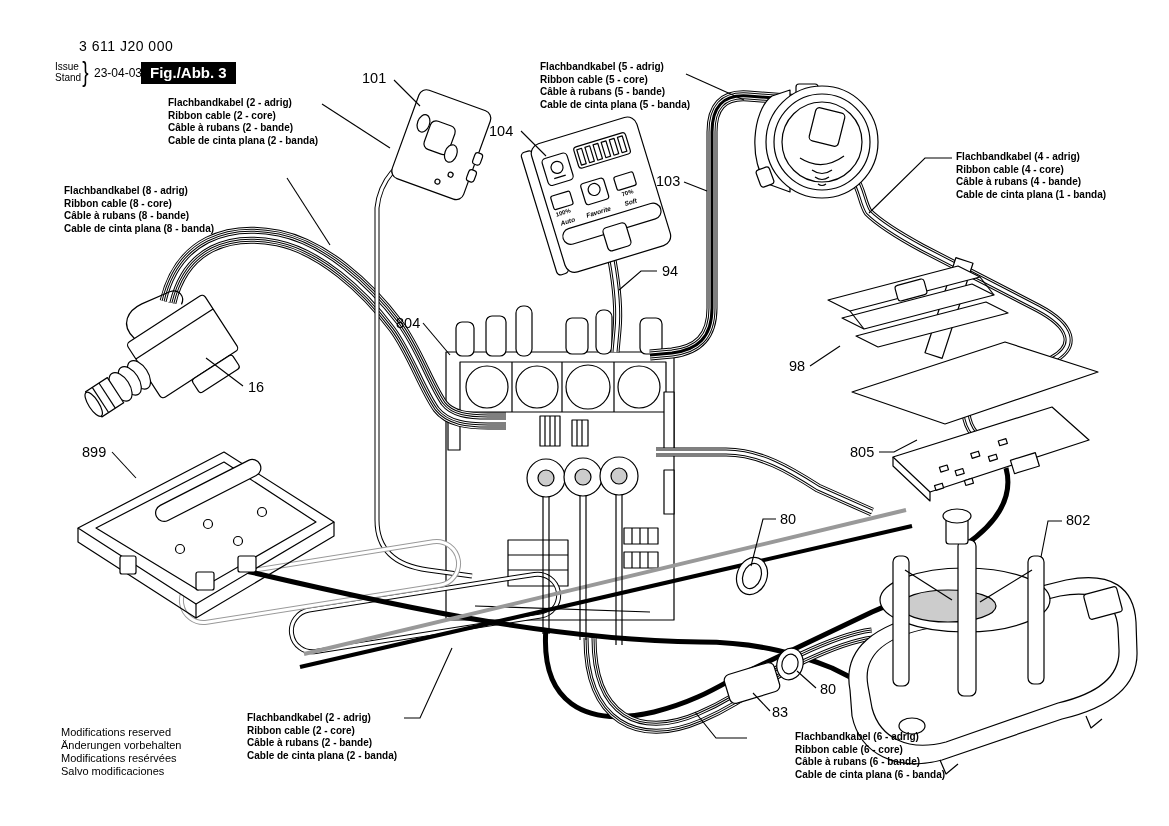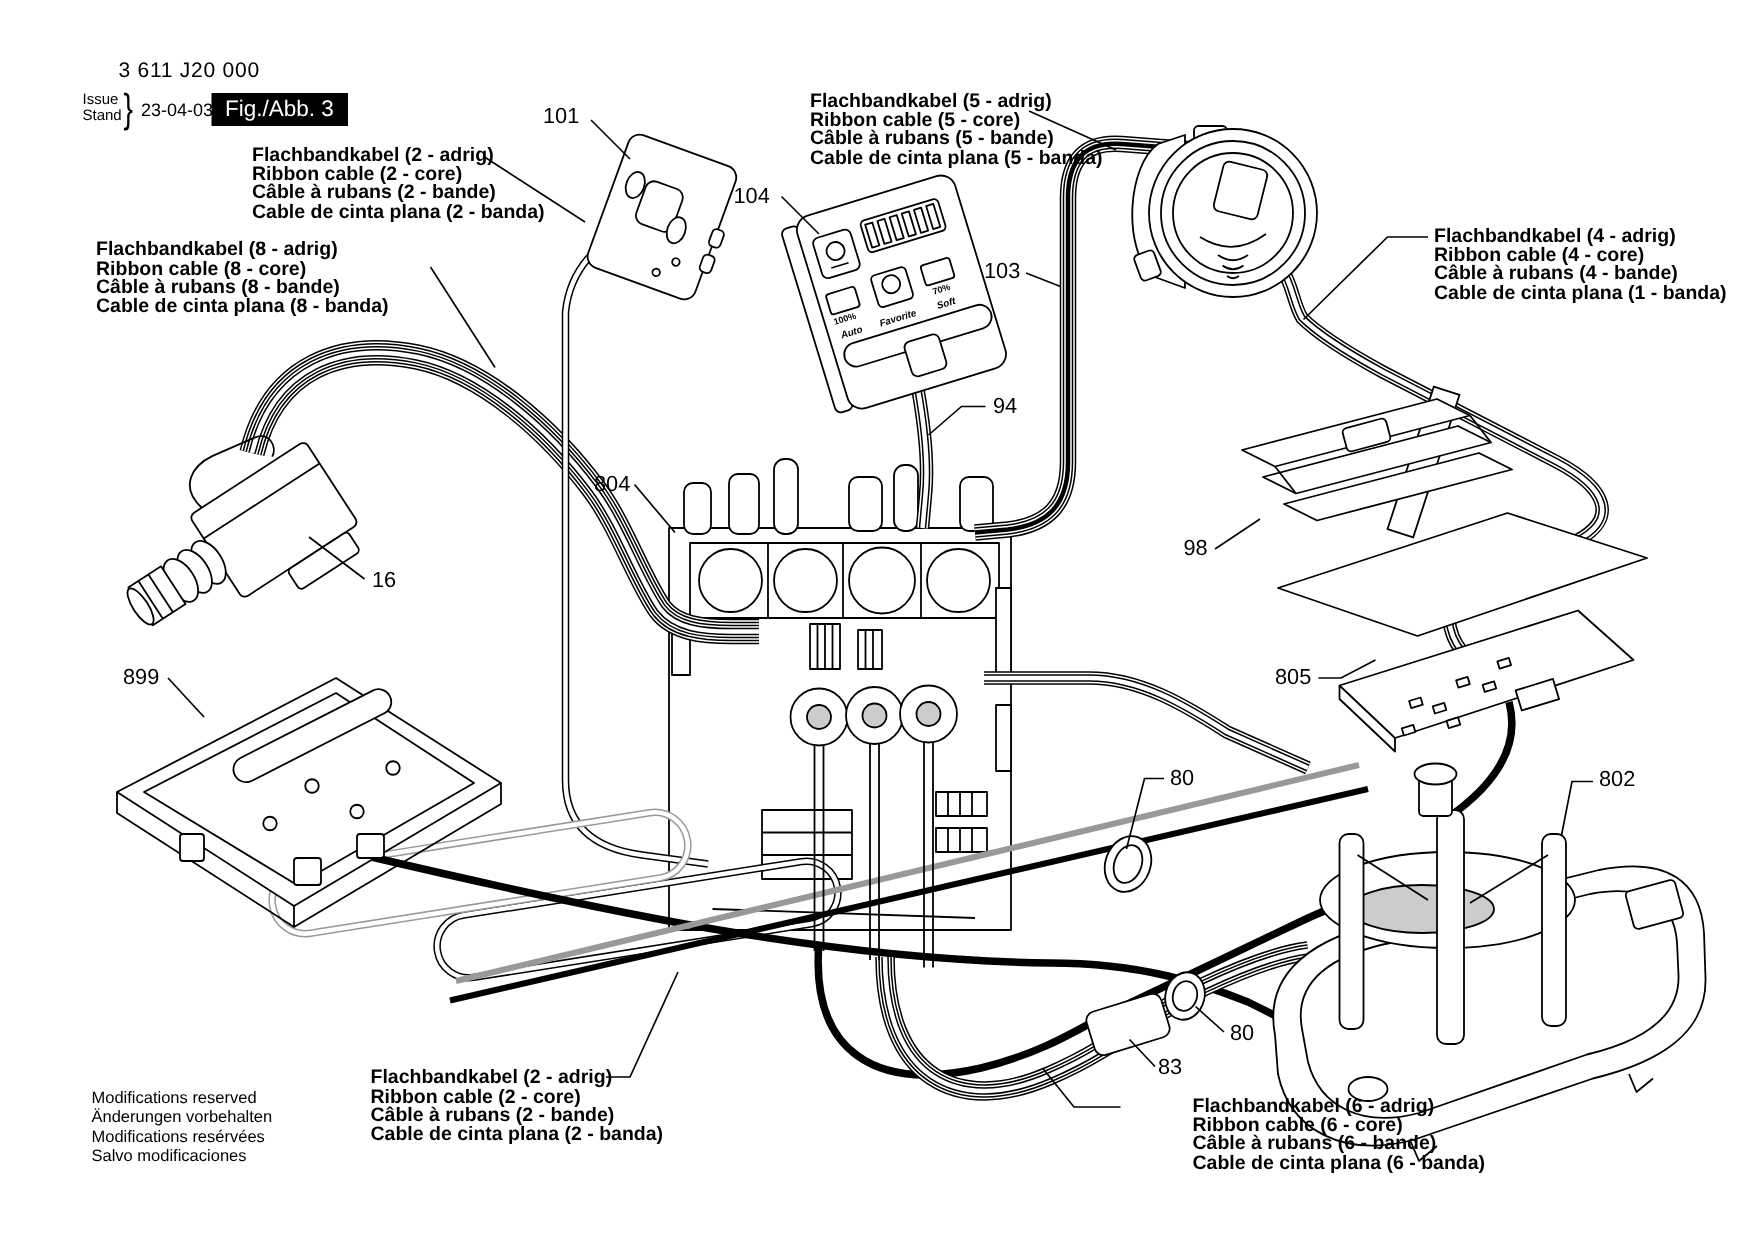--- a/index.html
+++ b/index.html
@@ -5,22 +5,22 @@
   html,body{margin:0;padding:0;background:#fff;}
   .stage{position:relative;width:1169px;height:826px;background:#fff;overflow:hidden;
          font-family:"Liberation Sans",sans-serif;color:#000;}
   svg.art{position:absolute;left:0;top:0;}
   
   .hdr-pn{position:absolute;left:55px;top:38px;font-size:14px;letter-spacing:.5px;margin-left:24px;}
   .hdr-issue{position:absolute;left:55px;top:61px;font-size:10px;line-height:11px;}
   .hdr-brace{position:absolute;left:81px;top:57px;font-size:27px;font-weight:300;transform:scaleX(.7);}
   .hdr-date{position:absolute;left:94px;top:66px;font-size:12px;}
   .fig-badge{position:absolute;left:141px;top:62px;background:#000;color:#fff;
-             font-weight:normal;font-size:15px;padding:2px 9px 3px 9px;}
-  .cable-label{position:absolute;font-weight:bold;font-size:13px;line-height:12.5px;white-space:nowrap;}
+             font-weight:bold;font-size:15px;padding:2px 9px 3px 9px;}
+  .cable-label{position:absolute;font-weight:bold;font-size:10px;line-height:12.5px;white-space:nowrap;}
   .callout{position:absolute;font-weight:normal;font-size:14.5px;white-space:nowrap;}
   .footer-note{position:absolute;left:61px;top:726px;font-size:11px;line-height:13px;}
   
   .ln{stroke:#000;stroke-width:1.2;fill:none;stroke-linejoin:round;}
   .wh{stroke:#000;stroke-width:1.2;fill:#fff;stroke-linejoin:round;}
   .gry{stroke:#000;stroke-width:1.2;fill:#ccc;}
   .cab{fill:none;stroke-linejoin:round;stroke-linecap:butt;}
   .mtext{font-family:"Liberation Sans",sans-serif;font-weight:bold;fill:#000;}
 </style>
 </head>
@@ -326,21 +326,21 @@
   <div>Ribbon cable (2 - core)</div>
   <div>Câble à rubans (2 - bande)</div>
   <div>Cable de cinta plana (2 - banda)</div>
 </div>
 <div class="cable-label" style="left:540px;top:61px">
   <div>Flachbandkabel (5 - adrig)</div>
   <div>Ribbon cable (5 - core)</div>
   <div>Câble à rubans (5 - bande)</div>
   <div>Cable de cinta plana (5 - banda)</div>
 </div>
-<div class="cable-label" style="left:64px;top:160px">
+<div class="cable-label" style="left:64px;top:185px">
   <div>Flachbandkabel (8 - adrig)</div>
   <div>Ribbon cable (8 - core)</div>
   <div>Câble à rubans (8 - bande)</div>
   <div>Cable de cinta plana (8 - banda)</div>
 </div>
 <div class="cable-label" style="left:956px;top:151px">
   <div>Flachbandkabel (4 - adrig)</div>
   <div>Ribbon cable (4 - core)</div>
   <div>Câble à rubans (4 - bande)</div>
   <div>Cable de cinta plana (1 - banda)</div>

